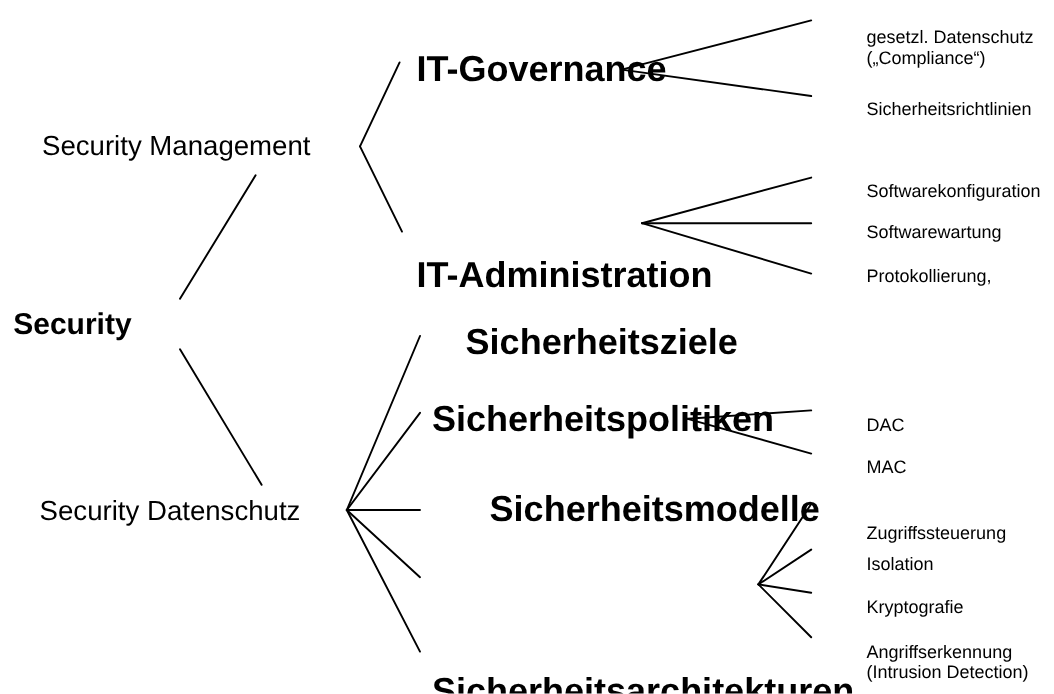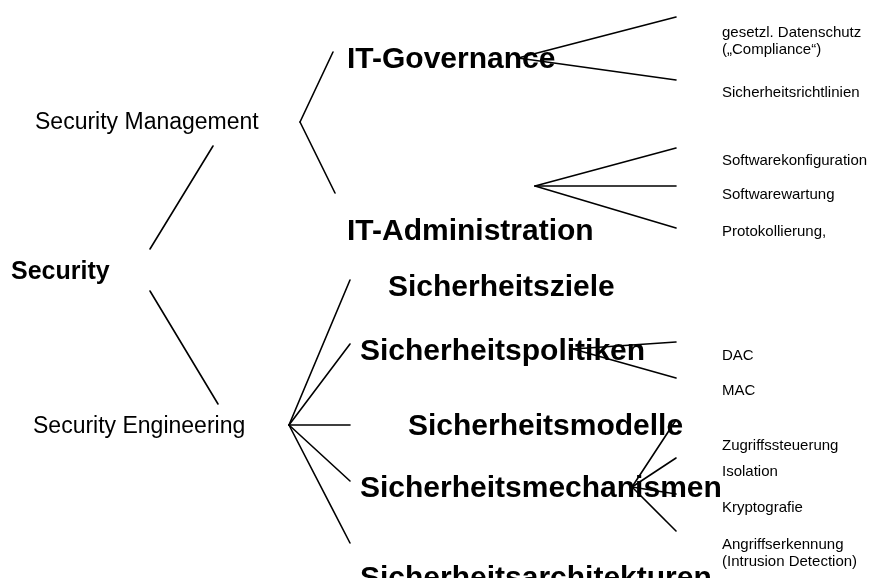--- a/index.html
+++ b/index.html
@@ -83,28 +83,27 @@
         <line x1="632" y1="487" x2="676" y2="420"></line>
         <line x1="632" y1="487" x2="676" y2="458"></line>
         <line x1="632" y1="487" x2="676" y2="494"></line>
         <line x1="632" y1="487" x2="676" y2="531"></line>
       </g>
   </svg>
 
   <div class="node-label node-root anchor-left" id="node-root" style="left: 11px; top: 270px;">Security</div>
 
   <div class="node-label node-l1 anchor-left" id="node-l1-0" style="left: 35px; top: 122px;">Security Management</div>
-  <div class="node-label node-l1 anchor-left" id="node-l1-1" style="left: 33px; top: 426px;">Security Engineering</div>
+  <div class="node-label node-l1 anchor-left" id="node-l1-1" style="left: 33px; top: 426px;">Security Datenschutz</div>
 
   <div class="node-label node-l2 anchor-left" id="node-l2-0" style="left: 347px; top: 58px;">IT-Governance</div>
   <div class="node-label node-l2 anchor-left" id="node-l2-1" style="left: 347px; top: 186px; margin-top: 44px;">IT-Administration</div>
   <div class="node-label node-l2 anchor-left" id="node-l2-2" style="left: 360px; top: 286px; margin-left: 28px;">Sicherheitsziele</div>
   <div class="node-label node-l2 anchor-left" id="node-l2-3" style="left: 360px; top: 350px;">Sicherheitspolitiken</div>
   <div class="node-label node-l2 anchor-left" id="node-l2-4" style="left: 360px; top: 425px; margin-left: 48px;">Sicherheitsmodelle</div>
-  <div class="node-label node-l2 anchor-left" id="node-l2-5" style="left: 360px; top: 487px;">Sicherheitsmechanismen</div>
   <div class="node-label node-l2 anchor-left" id="node-l2-6" style="left: 360px; top: 549px; margin-top: 28px;">Sicherheitsarchitekturen</div>
 
   <div id="leaf-container">
       <div class="node-label node-leaf" style="left: 688px; top: 24px;"><div>gesetzl. Datenschutz</div><div>(„Compliance“)</div></div>
       <div class="node-label node-leaf" style="left: 688px; top: 84px;"><div>Sicherheitsrichtlinien</div></div>
       <div class="node-label node-leaf" style="left: 688px; top: 152px;"><div>Softwarekonfiguration</div></div>
       <div class="node-label node-leaf" style="left: 688px; top: 186px;"><div>Softwarewartung</div></div>
       <div class="node-label node-leaf" style="left: 688px; top: 223px;"><div>Protokollierung,</div></div>
       <div class="node-label node-leaf" style="left: 688px; top: 347px;"><div>DAC</div></div>
       <div class="node-label node-leaf" style="left: 688px; top: 382px;"><div>MAC</div></div>

